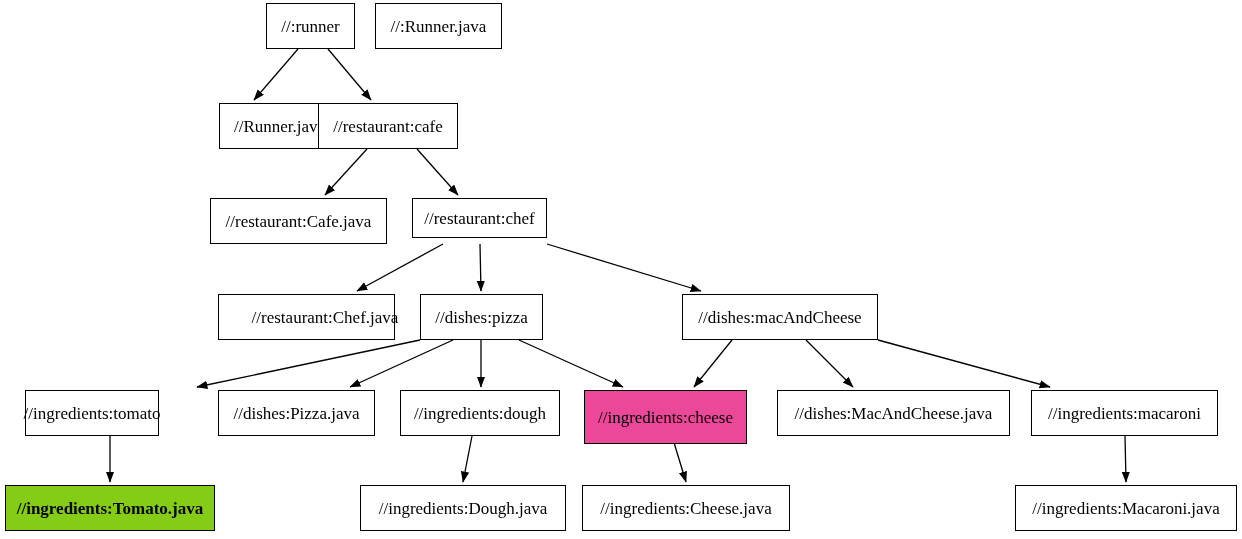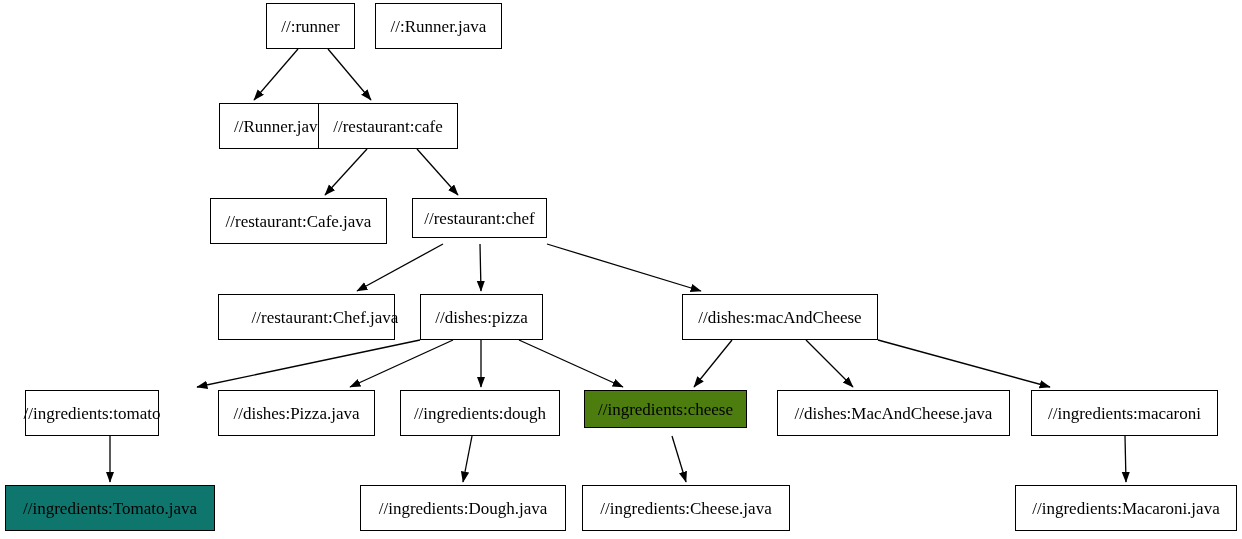--- a/index.html
+++ b/index.html
@@ -103,30 +103,30 @@
       </div>
       <div class="node" style="left: 25px; top: 390px; width: 134px; height: 46px; border-color: rgb(0, 0, 0); background: rgb(255, 255, 255);">
         <span class="node-label">//ingredients:tomato</span>
       </div>
       <div class="node" style="left: 218px; top: 390px; width: 157px; height: 46px; border-color: rgb(0, 0, 0); background: rgb(255, 255, 255);">
         <span class="node-label">//dishes:Pizza.java</span>
       </div>
       <div class="node" style="left: 400px; top: 390px; width: 160px; height: 46px; border-color: rgb(0, 0, 0); background: rgb(255, 255, 255);">
         <span class="node-label">//ingredients:dough</span>
       </div>
-      <div class="node" style="left: 584px; top: 390px; width: 163px; height: 38px; border-color: rgb(0, 0, 0); background: #4d7c0f;">
+      <div class="node" style="left: 584px; top: 390px; width: 163px; height: 54px; border-color: rgb(0, 0, 0); background: #ec4899;">
         <span class="node-label">//ingredients:cheese</span>
       </div>
       <div class="node" style="left: 777px; top: 390px; width: 233px; height: 46px; border-color: rgb(0, 0, 0); background: rgb(255, 255, 255);">
         <span class="node-label">//dishes:MacAndCheese.java</span>
       </div>
       <div class="node" style="left: 1031px; top: 390px; width: 187px; height: 46px; border-color: rgb(0, 0, 0); background: rgb(255, 255, 255);">
         <span class="node-label">//ingredients:macaroni</span>
       </div>
-      <div class="node" style="left: 5px; top: 485px; width: 210px; height: 46px; border-color: rgb(0, 0, 0); background: #0f766e;">
+      <div class="node" style="left: 5px; top: 485px; width: 210px; height: 46px; border-color: rgb(0, 0, 0); background: #84cc16; font-weight: bold;">
         <span class="node-label">//ingredients:Tomato.java</span>
       </div>
       <div class="node" style="left: 360px; top: 485px; width: 206px; height: 46px; border-color: rgb(0, 0, 0); background: rgb(255, 255, 255);">
         <span class="node-label">//ingredients:Dough.java</span>
       </div>
       <div class="node" style="left: 582px; top: 485px; width: 208px; height: 46px; border-color: rgb(0, 0, 0); background: rgb(255, 255, 255);">
         <span class="node-label">//ingredients:Cheese.java</span>
       </div>
       <div class="node" style="left: 1015px; top: 485px; width: 222px; height: 46px; border-color: rgb(0, 0, 0); background: rgb(255, 255, 255);">
         <span class="node-label">//ingredients:Macaroni.java</span>

